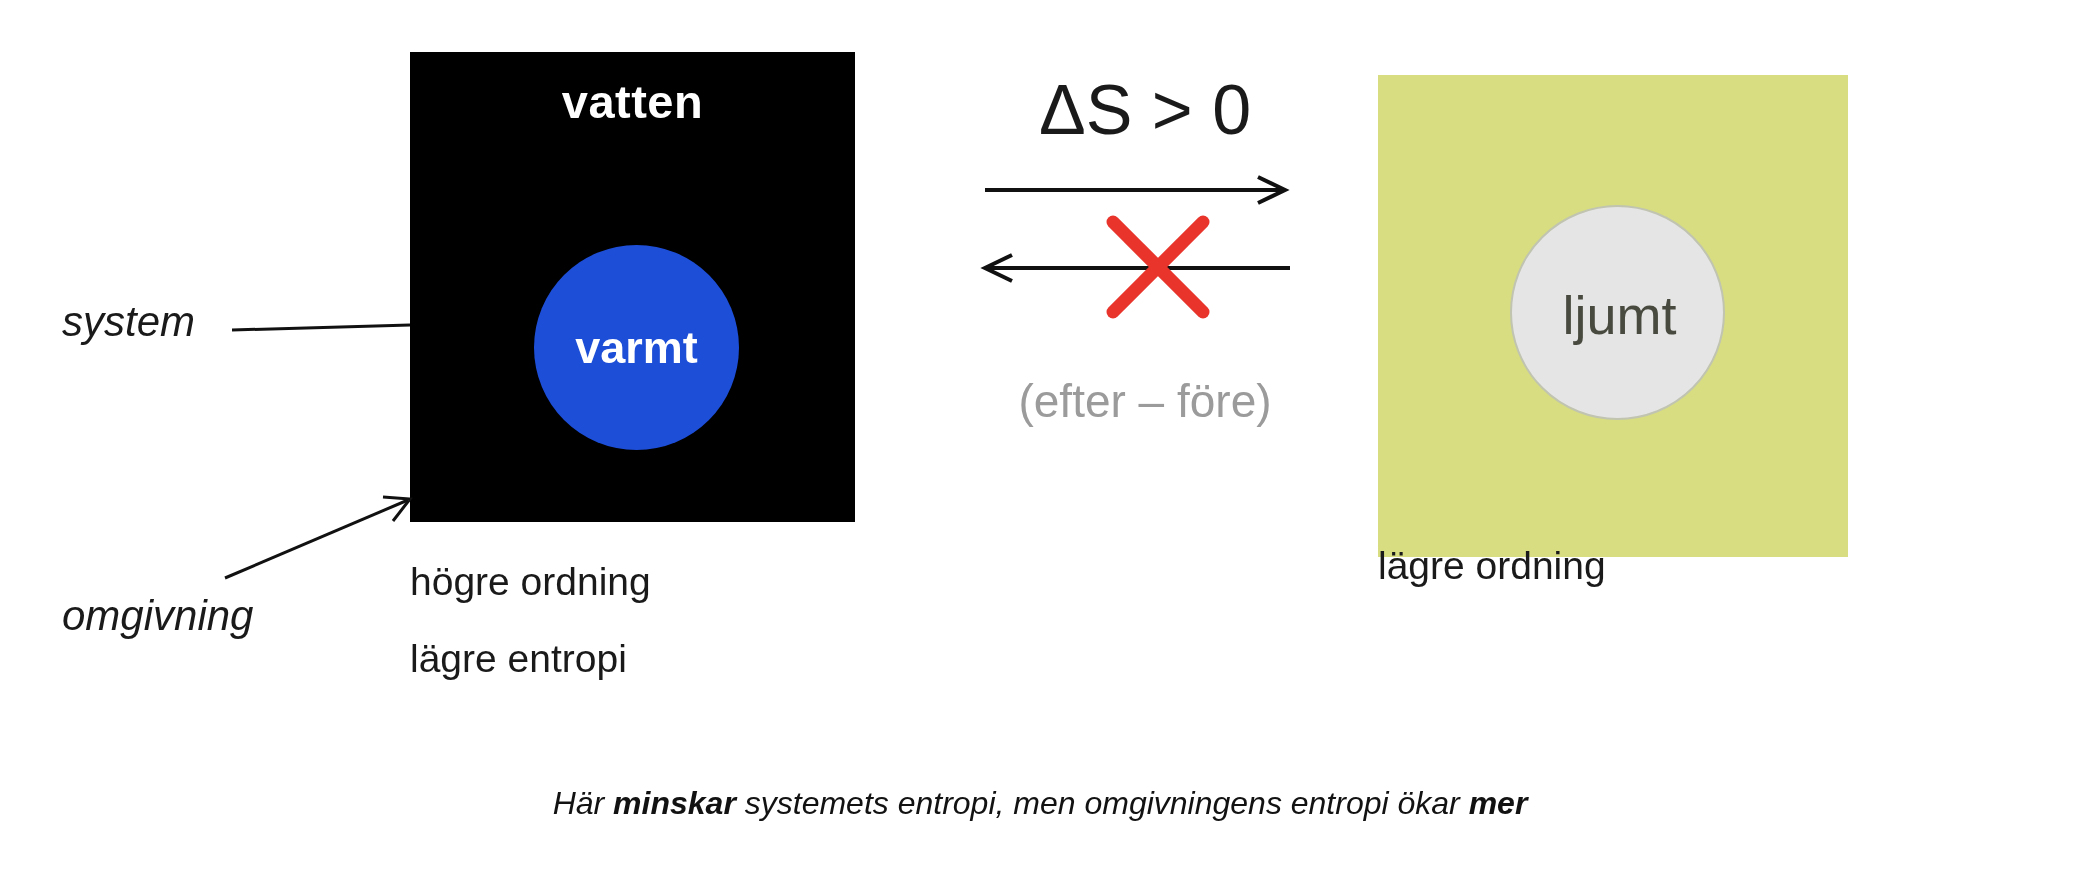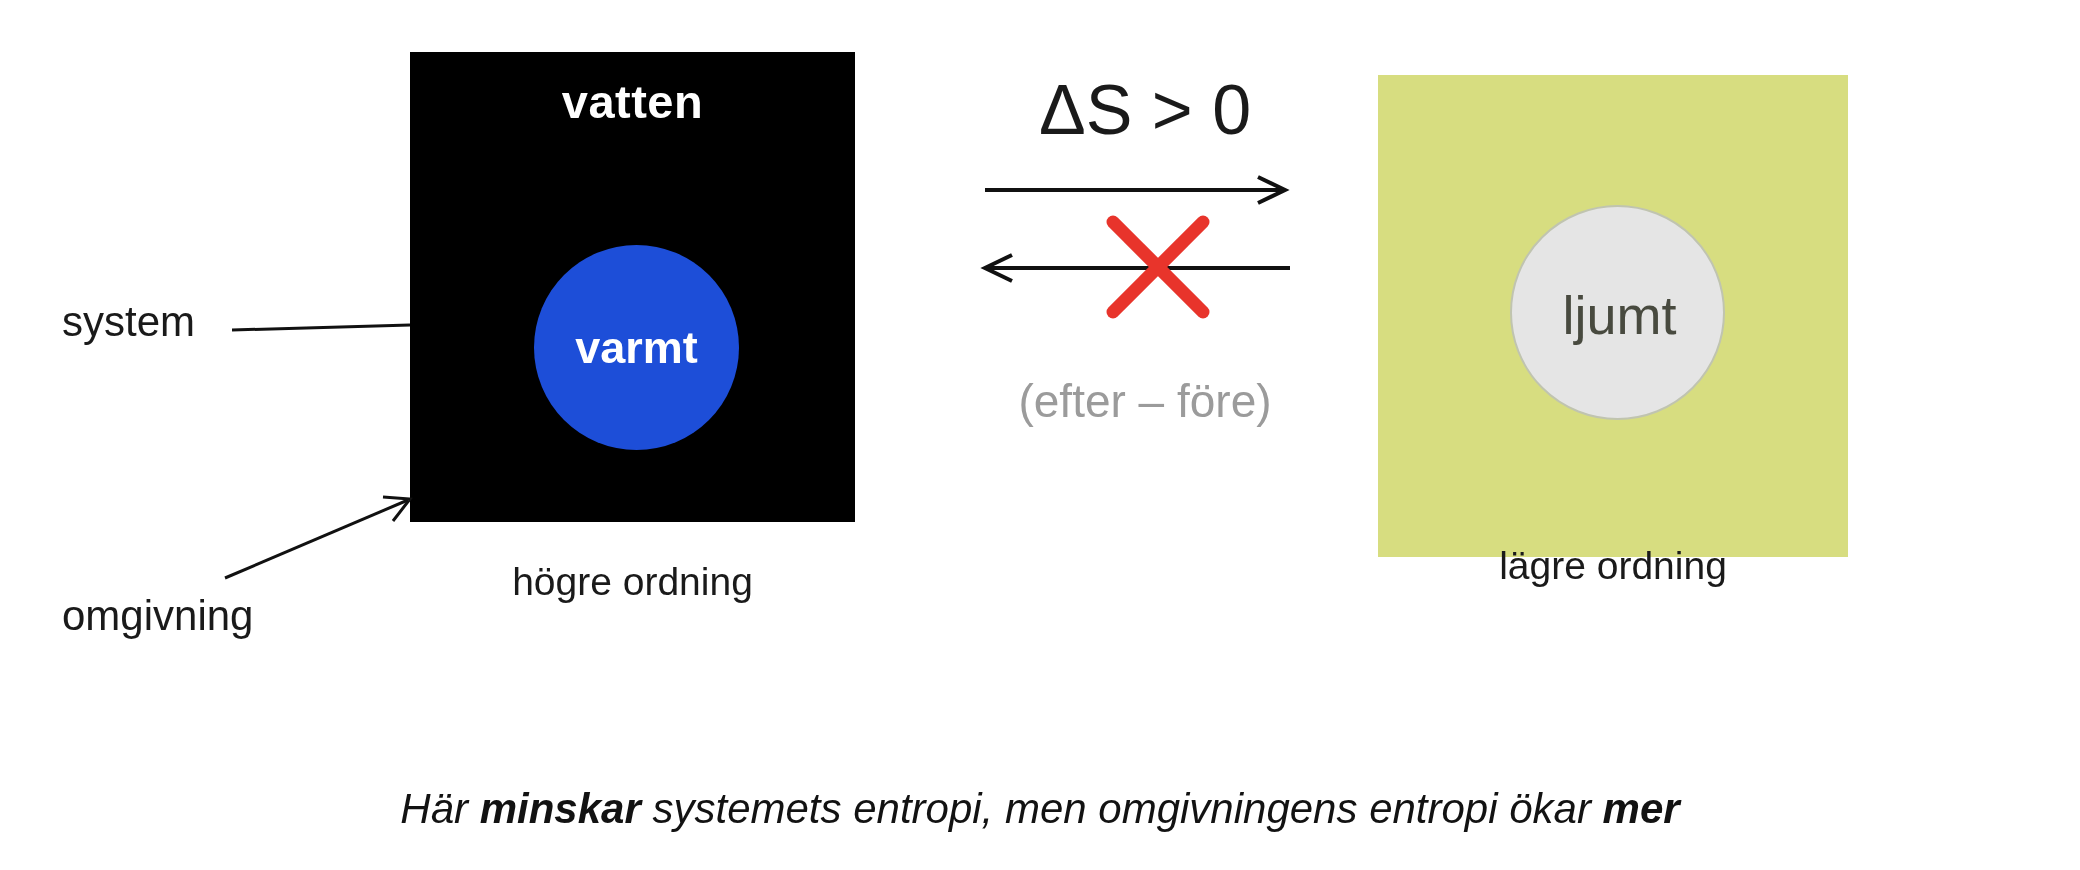--- a/index.html
+++ b/index.html
@@ -94,21 +94,21 @@
     display: flex;
     align-items: center;
     justify-content: center;
     color: #484a3f;
     font-size: 54px;
   }
 
   
   .caption {
     position: absolute;
-    text-align: center;
+    text-align: left;
     color: #1a1a1a;
     font-size: 39px;
     line-height: 1.0;
   }
   .caption .line2 { display: block; margin-top: 38px; }
 
   .cap-left  { left: 410px; top: 562px; width: 445px; }
   .cap-right { left: 1378px; top: 546px; width: 470px; }
 
   
@@ -137,53 +137,55 @@
     position: absolute;
     left: 0; top: 0;
     width: 2080px; height: 870px;
     pointer-events: none;
   }
 
   
   .side-label {
     position: absolute;
     font-size: 42px;
+    font-style: italic;
     color: #1a1a1a;
     white-space: nowrap;
   }
   .lbl-system { left: 62px; top: 298px; }
   .lbl-omgivning { left: 62px; top: 592px; }
 
   
   .bottom-text {
     position: absolute;
     left: 0;
     top: 785px;
     width: 2080px;
     text-align: center;
-    font-size: 42px;
+    font-size: 32px;
     font-style: italic;
     color: #121212;
   }
   .bottom-text b { font-weight: bold; }
 </style>
 </head>
 <body>
 
 <div class="stage">
 
   <div class="black-box">
     <div class="black-box-title">vatten</div>
     <div class="red-circle">
       <div class="red-circle-label">varmt</div>
     </div>
   </div>
 
   <div class="caption cap-left">
     <span>högre ordning</span>
+    <span class="line2">lägre entropi</span>
   </div>
 
   <div class="olive-box">
     <div class="pale-circle">
       <div class="pale-circle-label">ljumt</div>
     </div>
   </div>
 
   <div class="caption cap-right">
     <span>lägre ordning</span>

